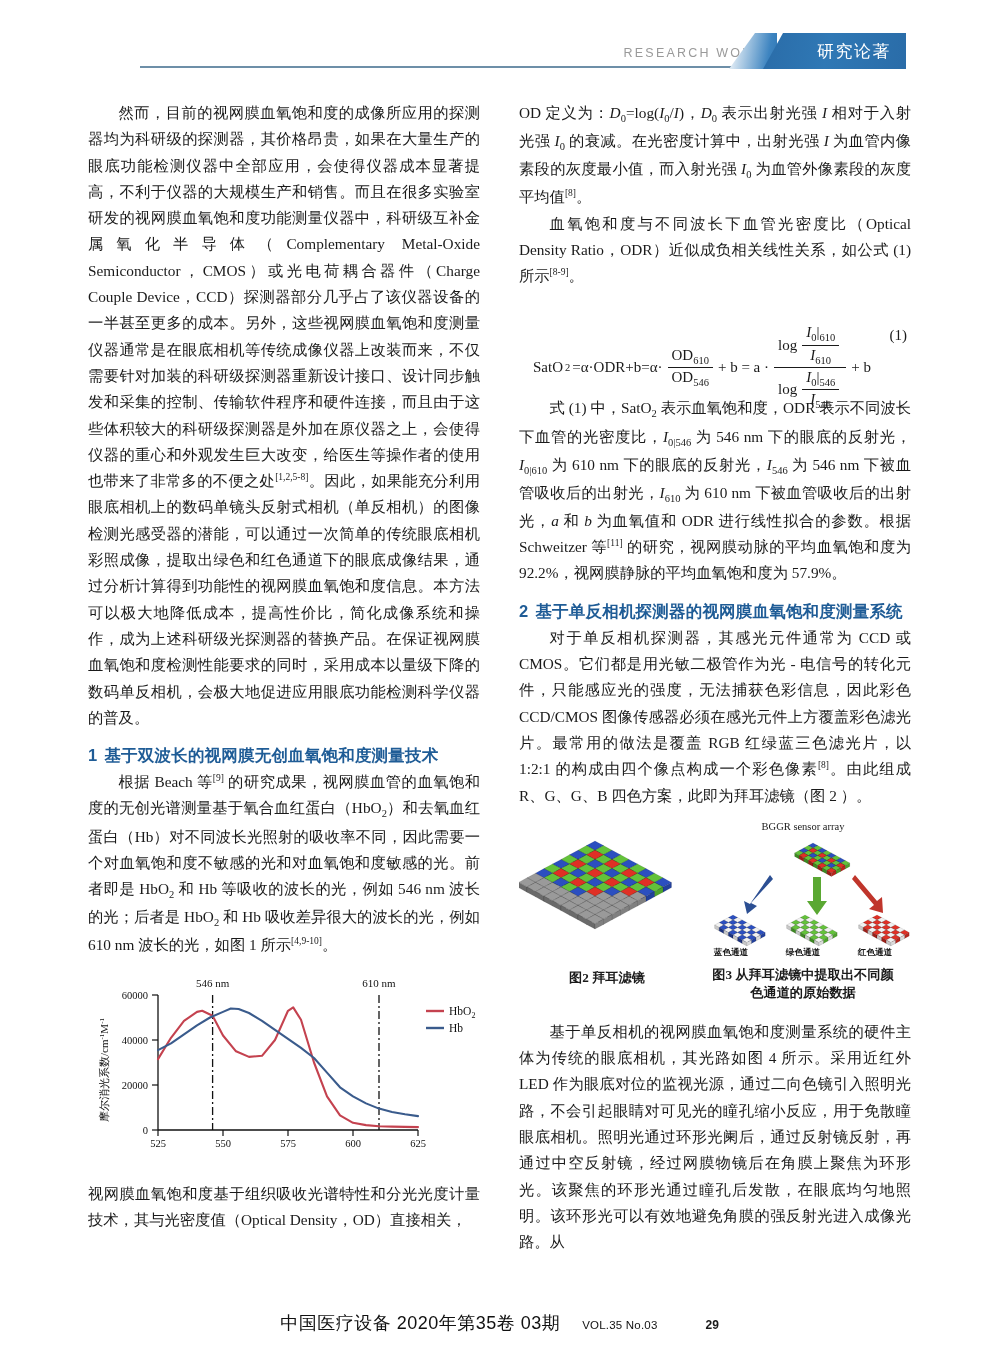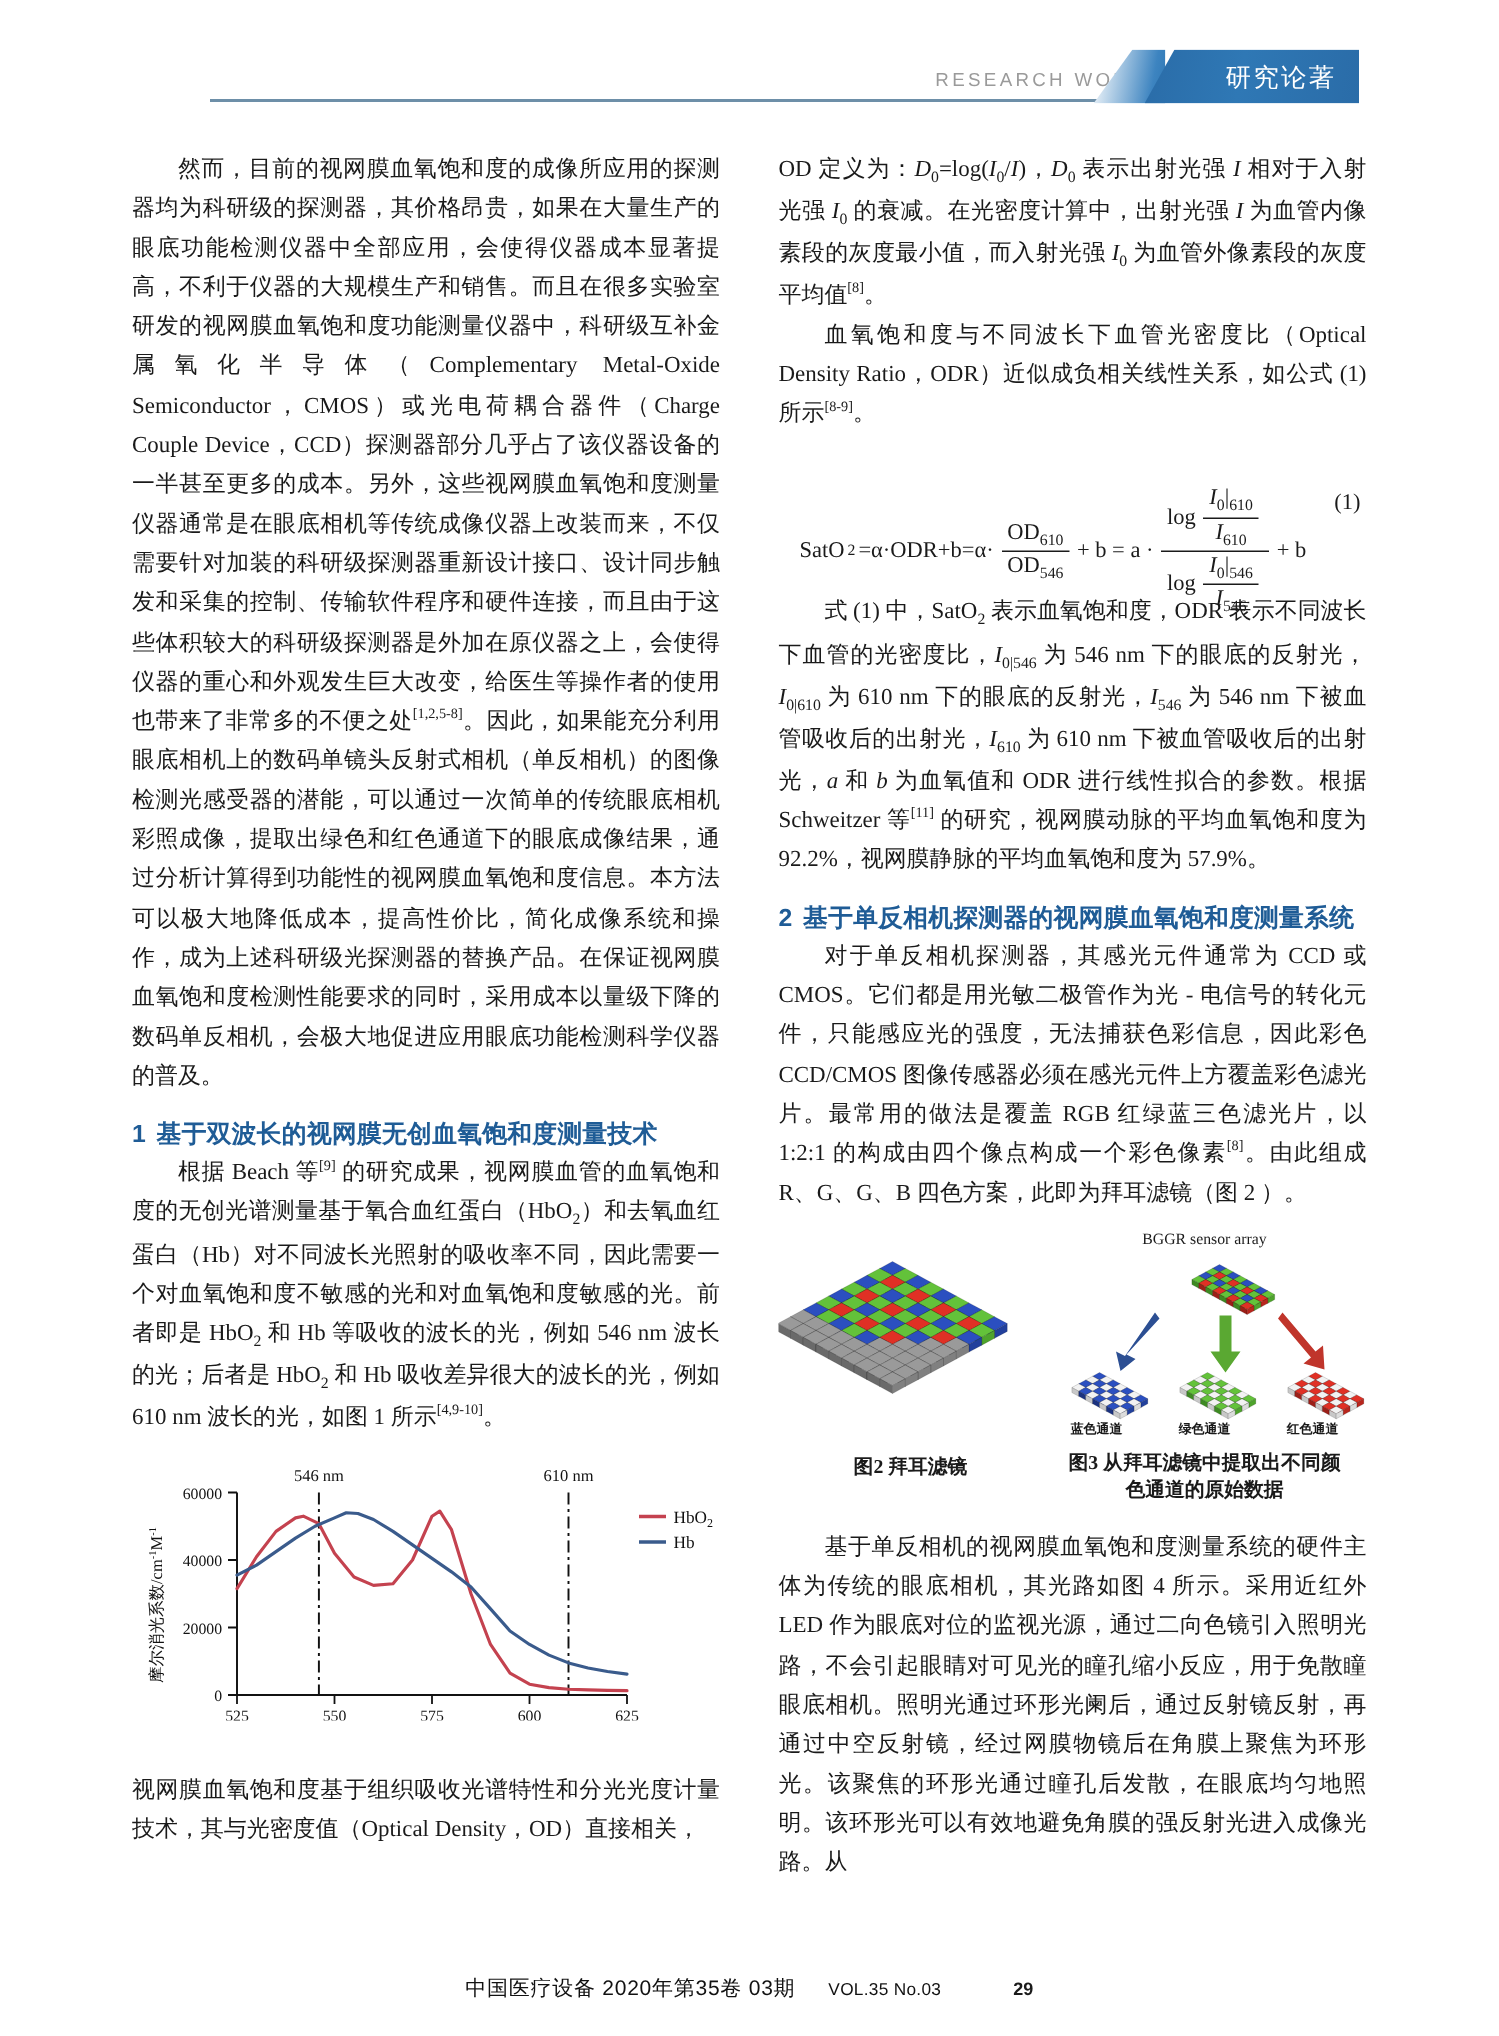--- a/index.html
+++ b/index.html
@@ -130,21 +130,21 @@
 
   
   .footer {
     position: absolute; left: 0; bottom: 22px; width: 999px;
     text-align: center;
   }
   .footer-inner {
     display: inline-flex; align-items: baseline; gap: 0;
     font-family: "Liberation Sans", sans-serif;
   }
-  .footer-cn { font-size: 14px; color: #111; letter-spacing: 0.5px; }
+  .footer-cn { font-size: 18px; color: #111; letter-spacing: 0.5px; }
   .footer-vol { font-size: 11.5px; color: #111; margin-left: 22px; letter-spacing: 0.2px;}
   .footer-page { font-size: 12px; font-weight: bold; margin-left: 10px; padding-left: 38px; }
 </style>
 </head>
 <body>
 
 <div class="header">
   <div class="header-rule"></div>
   <div class="header-research">RESEARCH  WORK</div>
   <div class="header-tab-wedge"></div>

